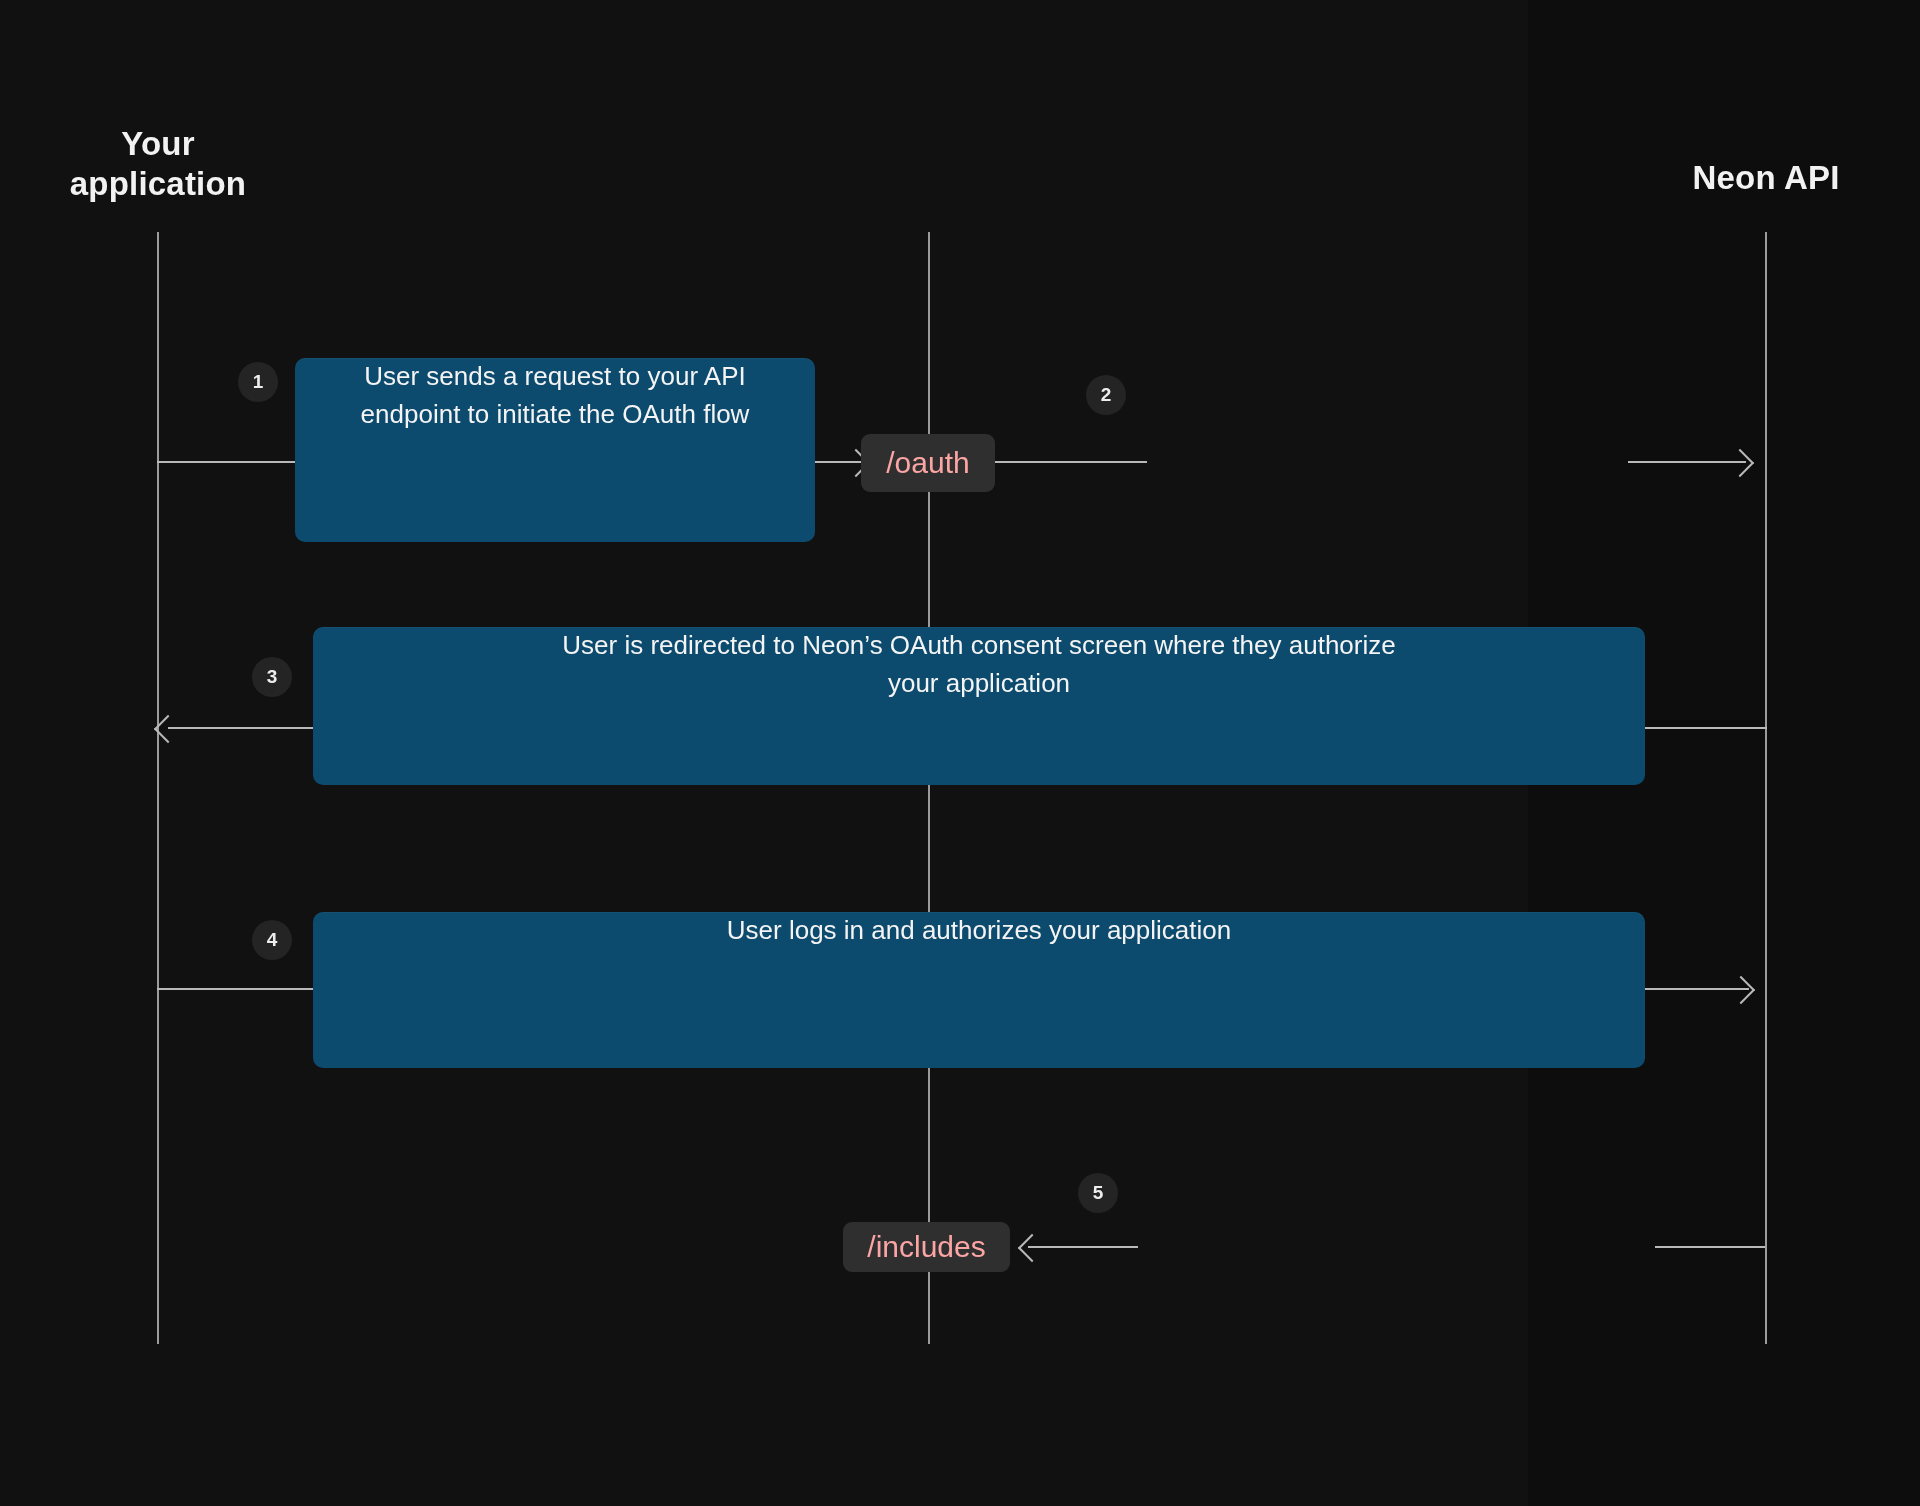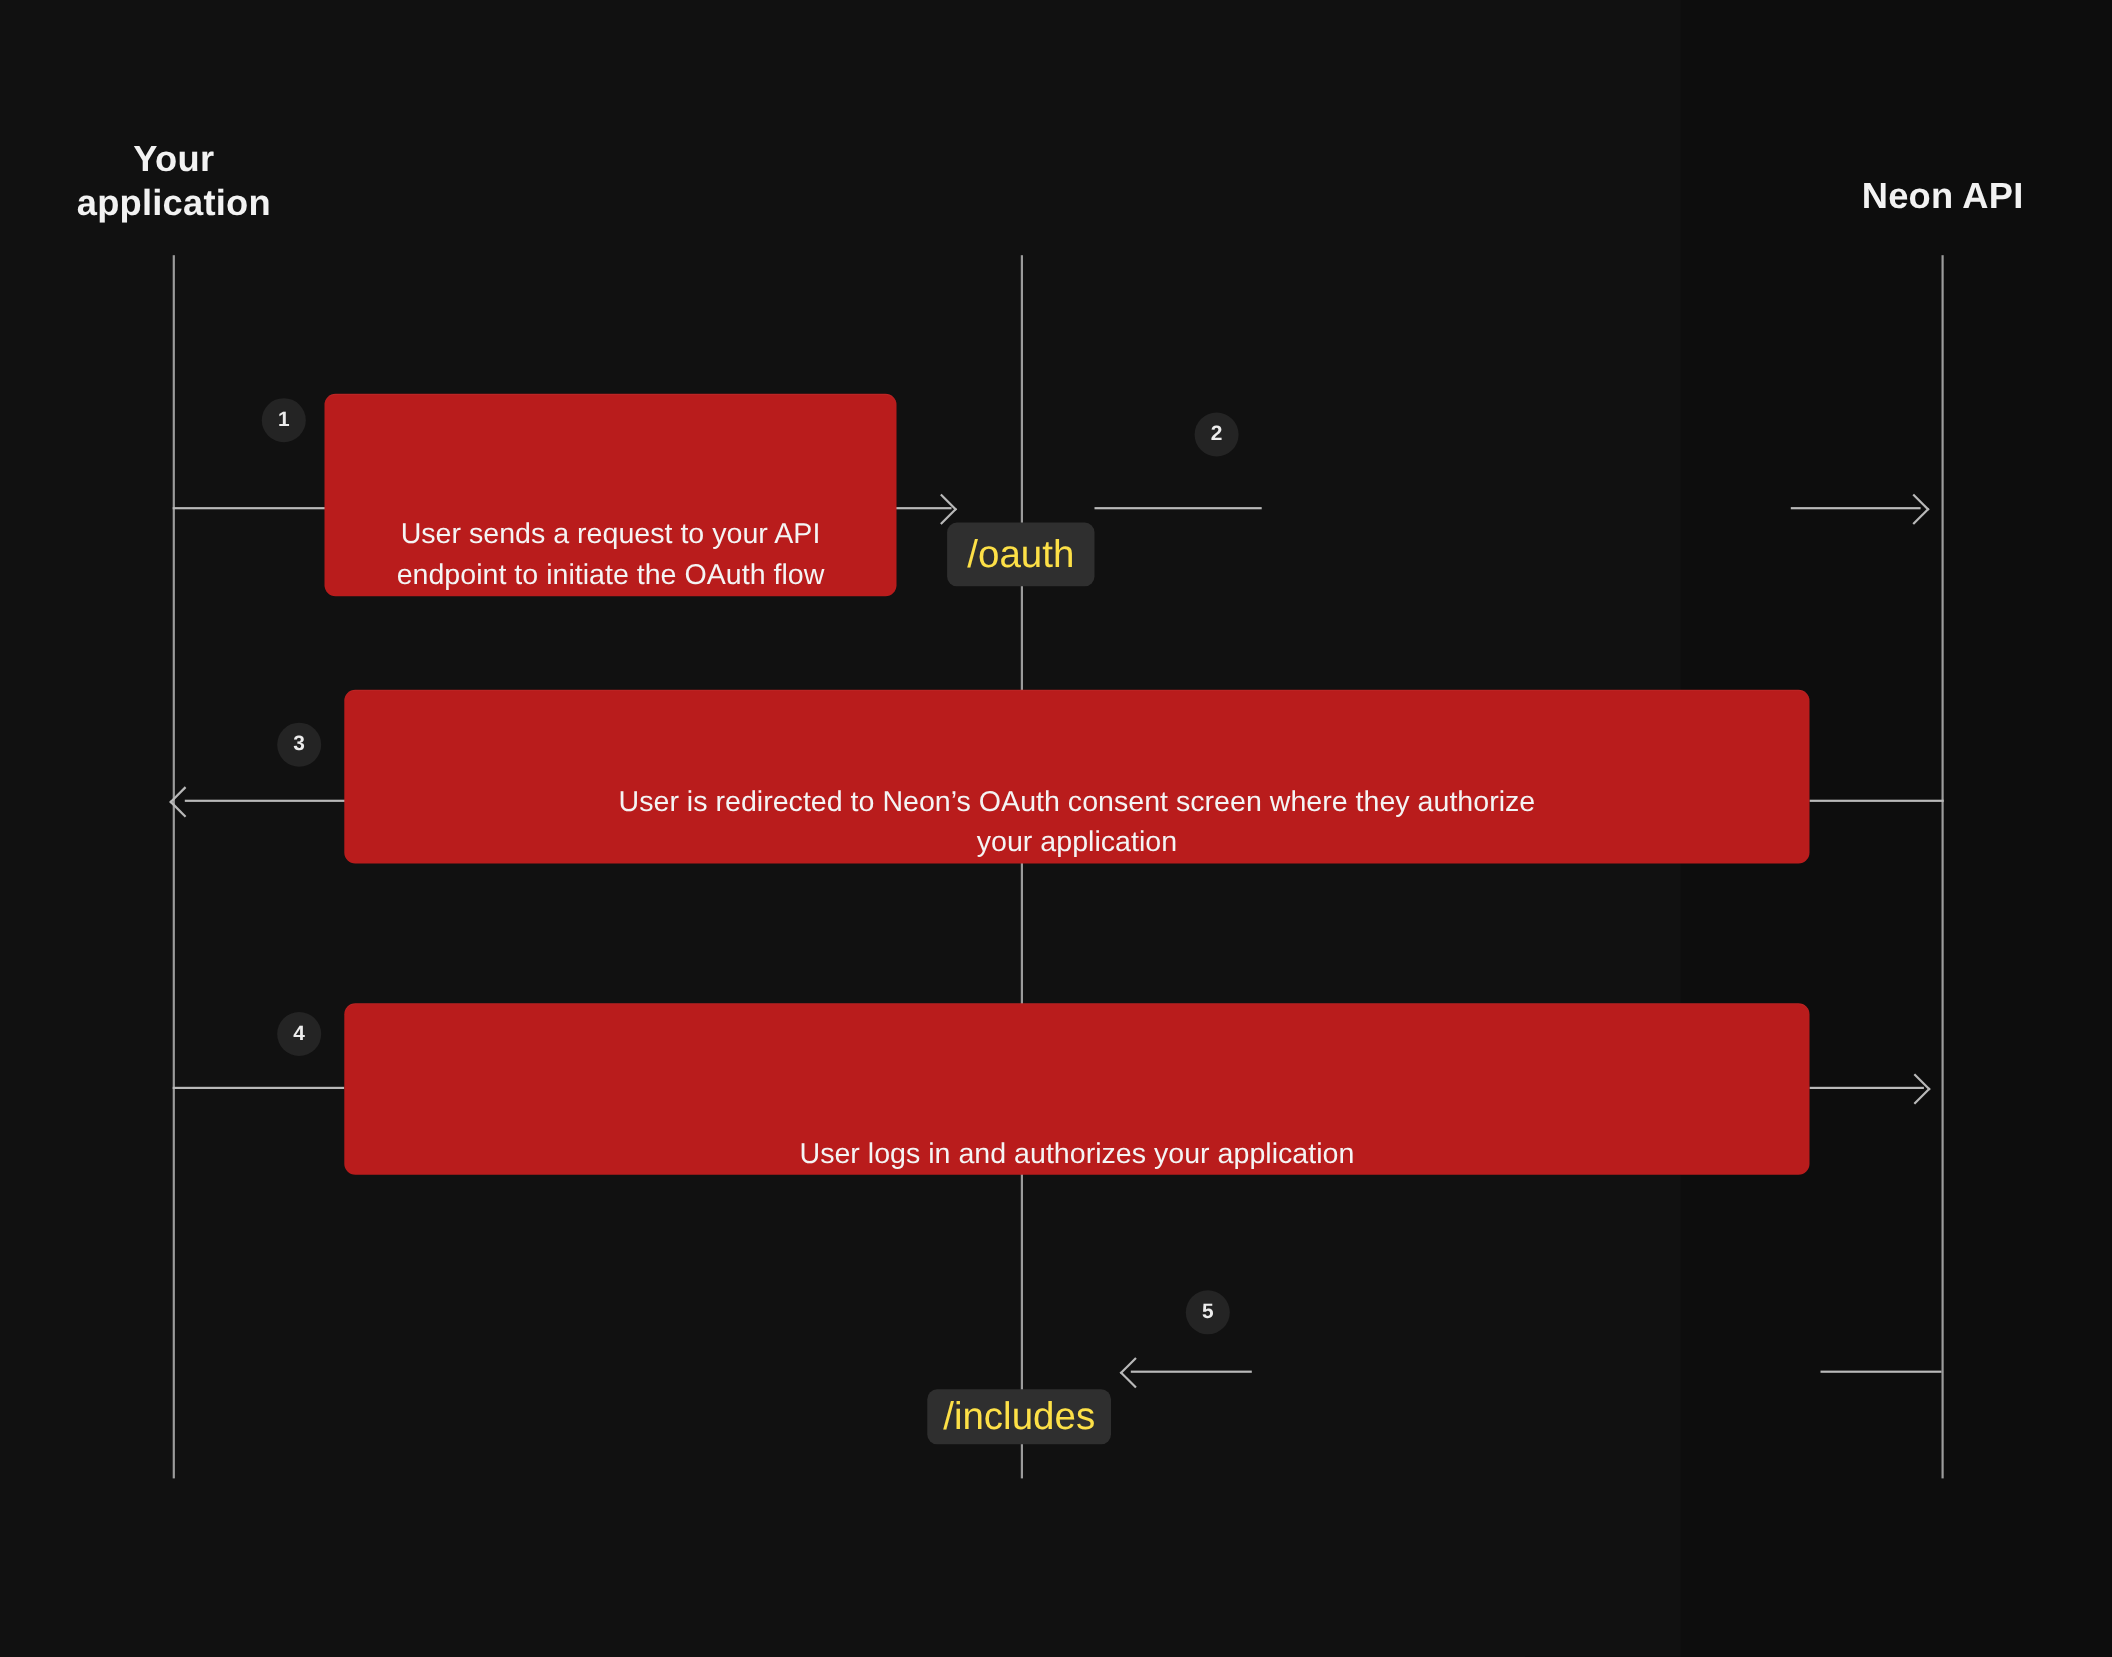--- a/index.html
+++ b/index.html
@@ -51,25 +51,25 @@
     border-top: 2px solid #b9b9b9;
     border-right: 2px solid #b9b9b9;
     z-index: 2;
   }
   .arrow-head.right { transform: rotate(45deg); }
   .arrow-head.left  { transform: rotate(-135deg); }
 
   
   .note {
     position: absolute;
-    background: #b91c1c;
+    background: #0c4a6e;
     border-radius: 10px;
     color: #f4f4f4;
     display: flex;
-    align-items: flex-end;
+    align-items: flex-start;
     justify-content: center;
     text-align: center;
     font-size: 26px;
     line-height: 1.45;
     padding: 0 26px;
     box-sizing: border-box;
     z-index: 4;
     box-shadow: 0 1px 0 rgba(255,255,255,0.045) inset;
   }
   .note span { display: block; }
@@ -87,30 +87,29 @@
     display: flex;
     align-items: center;
     justify-content: center;
     z-index: 5;
   }
   
   .pill {
     position: absolute;
     background: #2f2f2f;
     border-radius: 9px;
-    color: #fde047;
-    font-size: 35px;
+    color: #fca5a5;
+    font-size: 30px;
     display: flex;
     align-items: center;
     justify-content: center;
     padding: 0 18px;
     box-sizing: border-box;
     z-index: 6;
     white-space: nowrap;
-    margin-top: 41px;
   }
 </style>
 </head>
 <body>
 
 <div id="diagram">
 
   <div class="lifeline-label" style="left:40px; top:124px; width:236px;">Your
 application</div>
 

